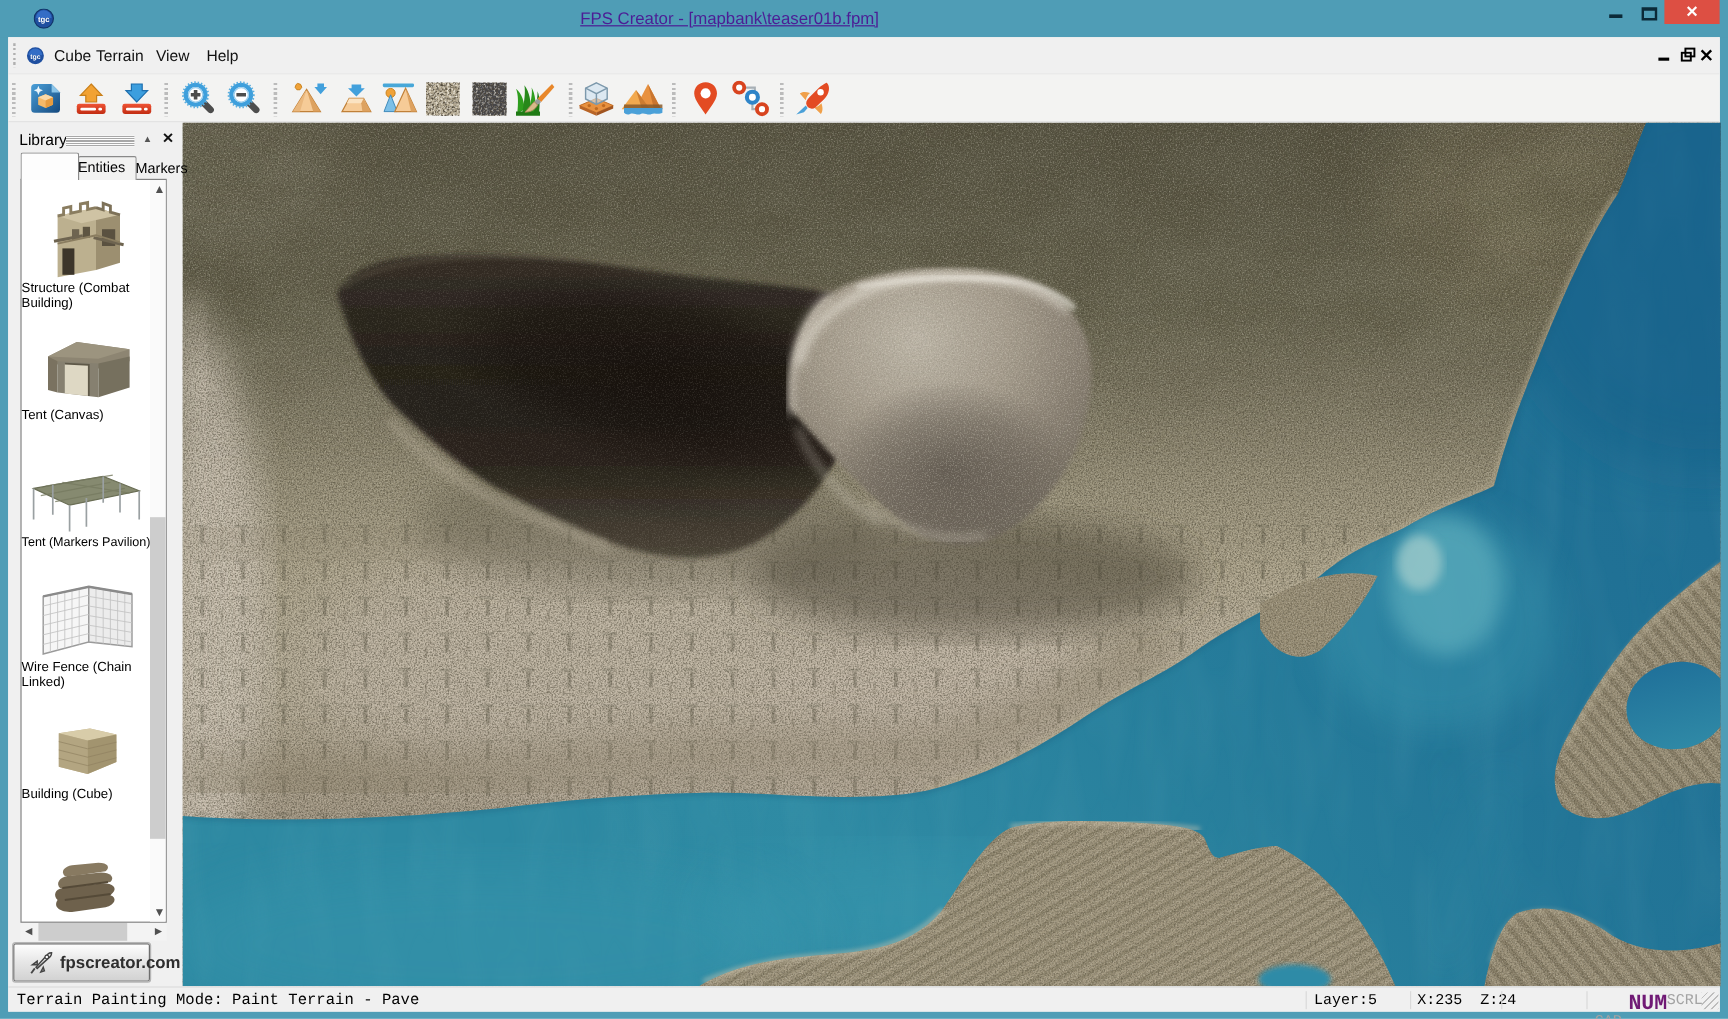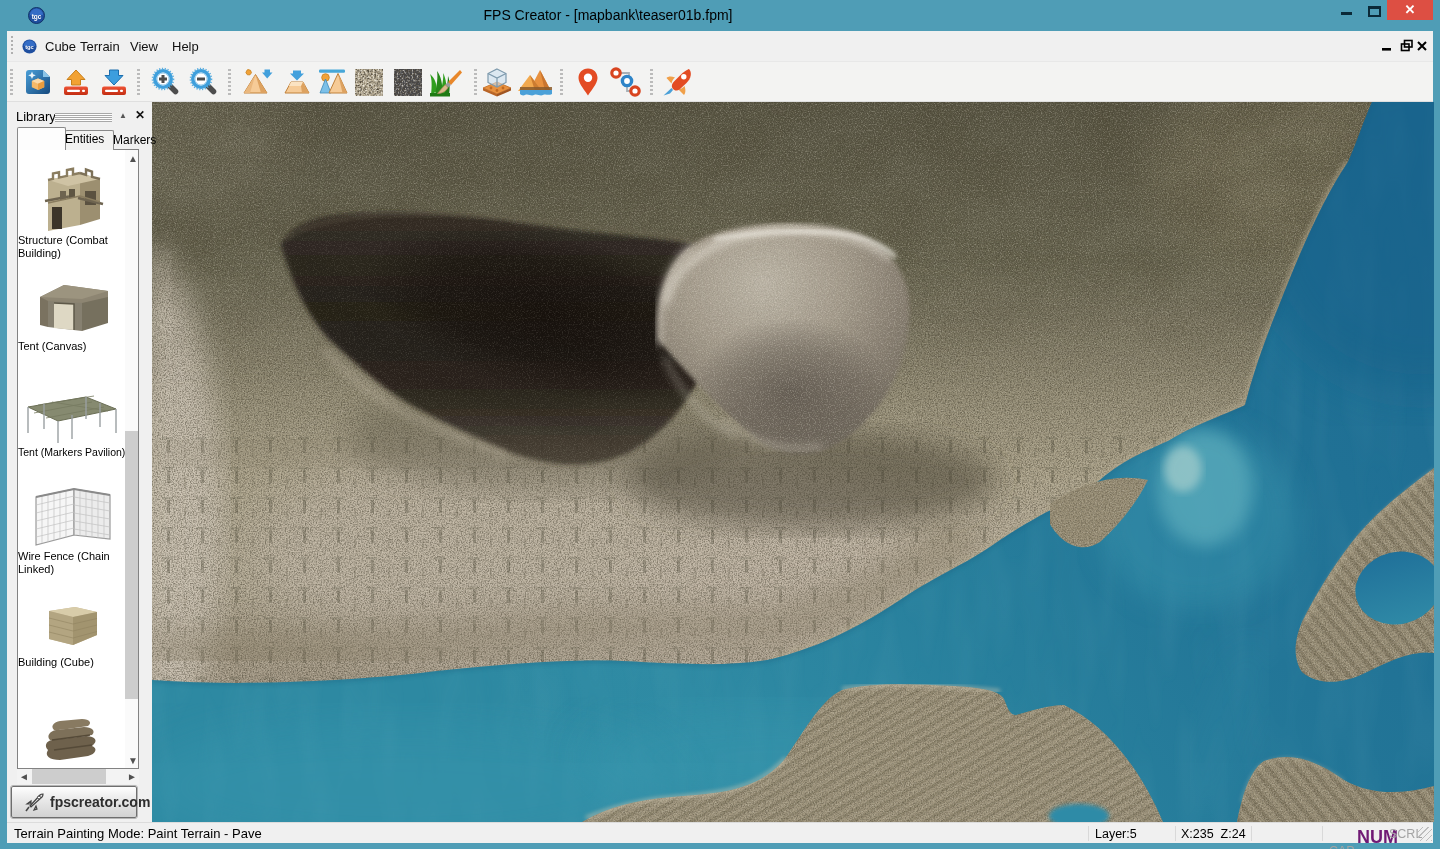--- a/index.html
+++ b/index.html
@@ -1,19 +1,19 @@
 <!DOCTYPE html>
 <html><head>
 <meta charset="utf-8">
 <style>
 * { margin:0; padding:0; box-sizing:border-box; }
 html,body { width:1440px; height:849px; overflow:hidden; font-family:"Liberation Sans", sans-serif; }
 #win { position:absolute; left:0; top:0; width:1440px; height:849px; background:#4f9db6; }
 #titlebar { position:absolute; left:0; top:0; width:1440px; height:31px; background:#4f9db6; }
-#title-text { position:absolute; left:0; top:7px; width:1216px; text-align:center; font-size:14px; color:#000000; }
+#title-text { position:absolute; left:0; top:7px; width:1216px; text-align:center; font-size:14px; color:#4c1d95;text-decoration:underline; }
 #tb-icon { position:absolute; left:28px; top:7px; width:17px; height:17px; }
 #btn-min { position:absolute; left:1341px; top:12px; width:11px; height:3px; background:#0b2a38; }
 #btn-max { position:absolute; left:1368px; top:6px; width:13px; height:11px; border:2px solid #0b2a38; border-top:3px solid #0b2a38; }
 #btn-close { position:absolute; left:1387px; top:0px; width:46px; height:20px; background:#dd4f43; color:#fff; text-align:center; font-size:13px; line-height:19px; font-weight:bold; }
 #content { position:absolute; left:7px; top:31px; width:1426px; height:812px; background:#f0f0f0; border-left:1px solid #fbfbfb; border-right:1px solid #fbfbfb; }
 #menubar { position:absolute; left:7px; top:31px; width:1426px; height:30px; background:#f0f0f0; }
 .menu-item { position:absolute; top:8px; font-size:13px; color:#111; }
 .grip-v { position:absolute; background-image:repeating-linear-gradient(to bottom, #b0b0b0 0 2px, transparent 2px 4px); width:2px; }
 .grip-v2 { position:absolute; background-image:repeating-linear-gradient(to bottom, #bbb 0 2px, transparent 2px 4px); width:3px; }
 #mdi { position:absolute; left:1380px; top:39px; width:50px; height:14px; }
@@ -30,24 +30,24 @@
 #tab1 { left:10px; top:25px; width:46px; height:23px; background:#fdfdfd; border:1px solid #898989; border-bottom:none; border-radius:2px 2px 0 0; line-height:22px; z-index:3;}
 #tab2 { left:58px; top:28px; width:47px; height:20px; background:#f2f2f1; border:1px solid #898989; border-bottom:none; border-radius:2px 2px 0 0; line-height:18px; z-index:2;}
 #listbox { position:absolute; left:10px; top:47px; width:122px; height:620px; background:#fff; border:1px solid #828282; z-index:1; }
 #vscroll { position:absolute; right:0px; top:0px; width:13px; height:618px; background:#fafafa; }
 #vthumb { position:absolute; left:0px; top:281px; width:13px; height:268px; background:#cdcdcd; }
 #hscroll { position:absolute; left:10px; top:667px; width:122px; height:15px; background:#f3f3f3; }
 #hthumb { position:absolute; left:15px; top:0px; width:74px; height:15px; background:#cdcdcd; }
 .scr-ar { position:absolute; font-size:10px; color:#505050; font-weight:bold; }
 .entity { position:absolute; left:2px; width:106px; }
 .ecap { position:absolute; width:110px; left:0px; font-size:11px; color:#000; line-height:13px; }
-#fpsbtn { position:absolute; left:4px; top:684px; width:126px; height:32px; background:linear-gradient(#fefefe,#e8e8e8 45%,#d2d2d2); border:1px solid #6e6e6e; outline:1px solid #b5b5b5; border-radius:2px; }
+#fpsbtn { position:absolute; left:4px; top:684px; width:114px; height:32px; background:linear-gradient(#fefefe,#e8e8e8 45%,#d2d2d2); border:1px solid #6e6e6e; outline:1px solid #b5b5b5; border-radius:2px; }
 #fpsbtn span { position:absolute; left:38px; top:7px; font-size:14px; font-weight:bold; color:#2e2e2e; }
 #viewport { position:absolute; left:152px; top:102px; width:1282px; height:720px; overflow:hidden; }
-#statusbar { position:absolute; left:7px; top:822px; width:1426px; height:21px; background:#f0f0f0; border-top:1px solid #dcdcdc; font-size:13px; color:#000; }
+#statusbar { position:absolute; left:7px; top:822px; width:1426px; height:21px; background:#f0f0f0; border-top:1px solid #dcdcdc; font-size:13px; color:#000;font-family:Liberation Mono, monospace; }
 #statusbar .sep { position:absolute; top:3px; width:1px; height:15px; background:#d9d9d9; }
 #grip-corner { position:absolute; right:1px; top:4px; width:14px; height:14px;
  background:repeating-linear-gradient(135deg, transparent 0 3px, #bdbdbd 3px 4px); }
 </style>
 </head>
 <body>
 <div id="win">
   <div id="titlebar">
     <svg id="tb-icon" viewBox="0 0 17 17">
         <circle cx="8.5" cy="8.5" r="8" fill="#1f4fa0"></circle>

